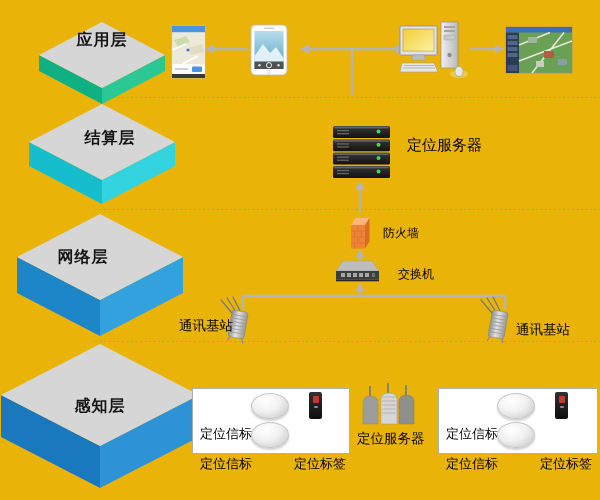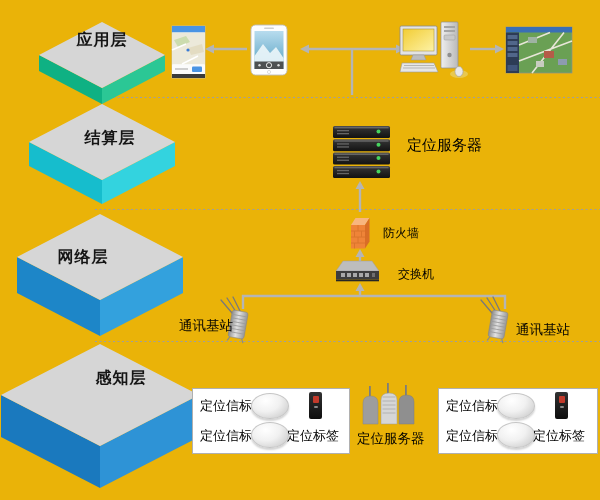--- a/index.html
+++ b/index.html
@@ -15,24 +15,24 @@
   .node-label{position:absolute;font-size:12px;color:#000;white-space:nowrap;}
   .lbl-server{left:407px;top:136px;font-size:15px;}
   .lbl-firewall{left:383px;top:225px;}
   .lbl-switch{left:386px;top:266px;margin-left:12px;}
   .lbl-bs-left{left:179px;top:317px;font-size:13.5px;}
   .lbl-bs-right{left:516px;top:321px;font-size:13.5px;}
   .lbl-gate{left:357px;top:430px;font-size:13.5px;}
   .sensor-box{position:absolute;background:#fff;border:1px solid #b0b0b0;}
   .box-left{left:192px;top:388px;width:156px;height:64px;}
   .box-right{left:438px;top:388px;width:158px;height:64px;}
-  .box-label{position:absolute;font-size:13px;color:#000;white-space:nowrap;}
+  .box-label{position:absolute;font-size:13px;color:#000;white-space:nowrap;margin-top:28px;}
   .b-row1{left:7px;top:8px;}
   .b-row2{left:7px;top:38px;}
-  .b-taglbl{left:94px;top:38px;}
+  .b-taglbl{left:101px;top:38px;}
   .disc{
     position:absolute;width:36px;height:24px;border-radius:50%;
     background:radial-gradient(ellipse at 38% 28%, #ffffff 0%, #f1f1f1 45%, #d4d4d4 80%, #c4c4c4 100%);
     border:1px solid #c6c6c6;box-shadow:0 2px 2px rgba(0,0,0,0.18);
   }
   .disc1{left:58px;top:4px;}
   .disc2{left:58px;top:33px;}
   .tag{
     position:absolute;left:116px;top:3px;width:13px;height:27px;border-radius:2px;
     background:linear-gradient(180deg,#323232,#0d0d0d);
@@ -266,21 +266,21 @@
     <path d="M2,20 q0,-7 7.5,-7 q7.5,0 7.5,7 v21 h-15 z" fill="#9d9d9d" stroke="#868686" stroke-width="0.5"></path>
     <path d="M20,17 q0,-7 8,-7 q8,0 8,7 v24 h-16 z" fill="#d6d6d6" stroke="#9a9a9a" stroke-width="0.5"></path>
     <path d="M21.5,14 h13 M21.5,18 h13 M21.5,22 h13 M21.5,26 h13 M21.5,30 h13" stroke="#aaaaaa" stroke-width="0.8"></path>
     <path d="M38,19 q0,-7 7.5,-7 q7.5,0 7.5,7 v22 h-15 z" fill="#8f8f8f" stroke="#7c7c7c" stroke-width="0.5"></path>
   </g>
 </svg>
 
 <div class="cube-label" style="left:102px;top:30px;">应用层</div>
 <div class="cube-label" style="left:110px;top:128px;">结算层</div>
 <div class="cube-label" style="left:83px;top:247px;">网络层</div>
-<div class="cube-label" style="left:100px;top:368px;margin-left:21px;">感知层</div>
+<div class="cube-label" style="left:100px;top:396px;">感知层</div>
 
 <div class="node-label lbl-server">定位服务器</div>
 <div class="node-label lbl-firewall">防火墙</div>
 <div class="node-label lbl-switch">交换机</div>
 <div class="node-label lbl-bs-left">通讯基站</div>
 <div class="node-label lbl-bs-right">通讯基站</div>
 <div class="node-label lbl-gate">定位服务器</div>
 
 <div class="sensor-box box-left">
   <div class="box-label b-row1">定位信标</div>

